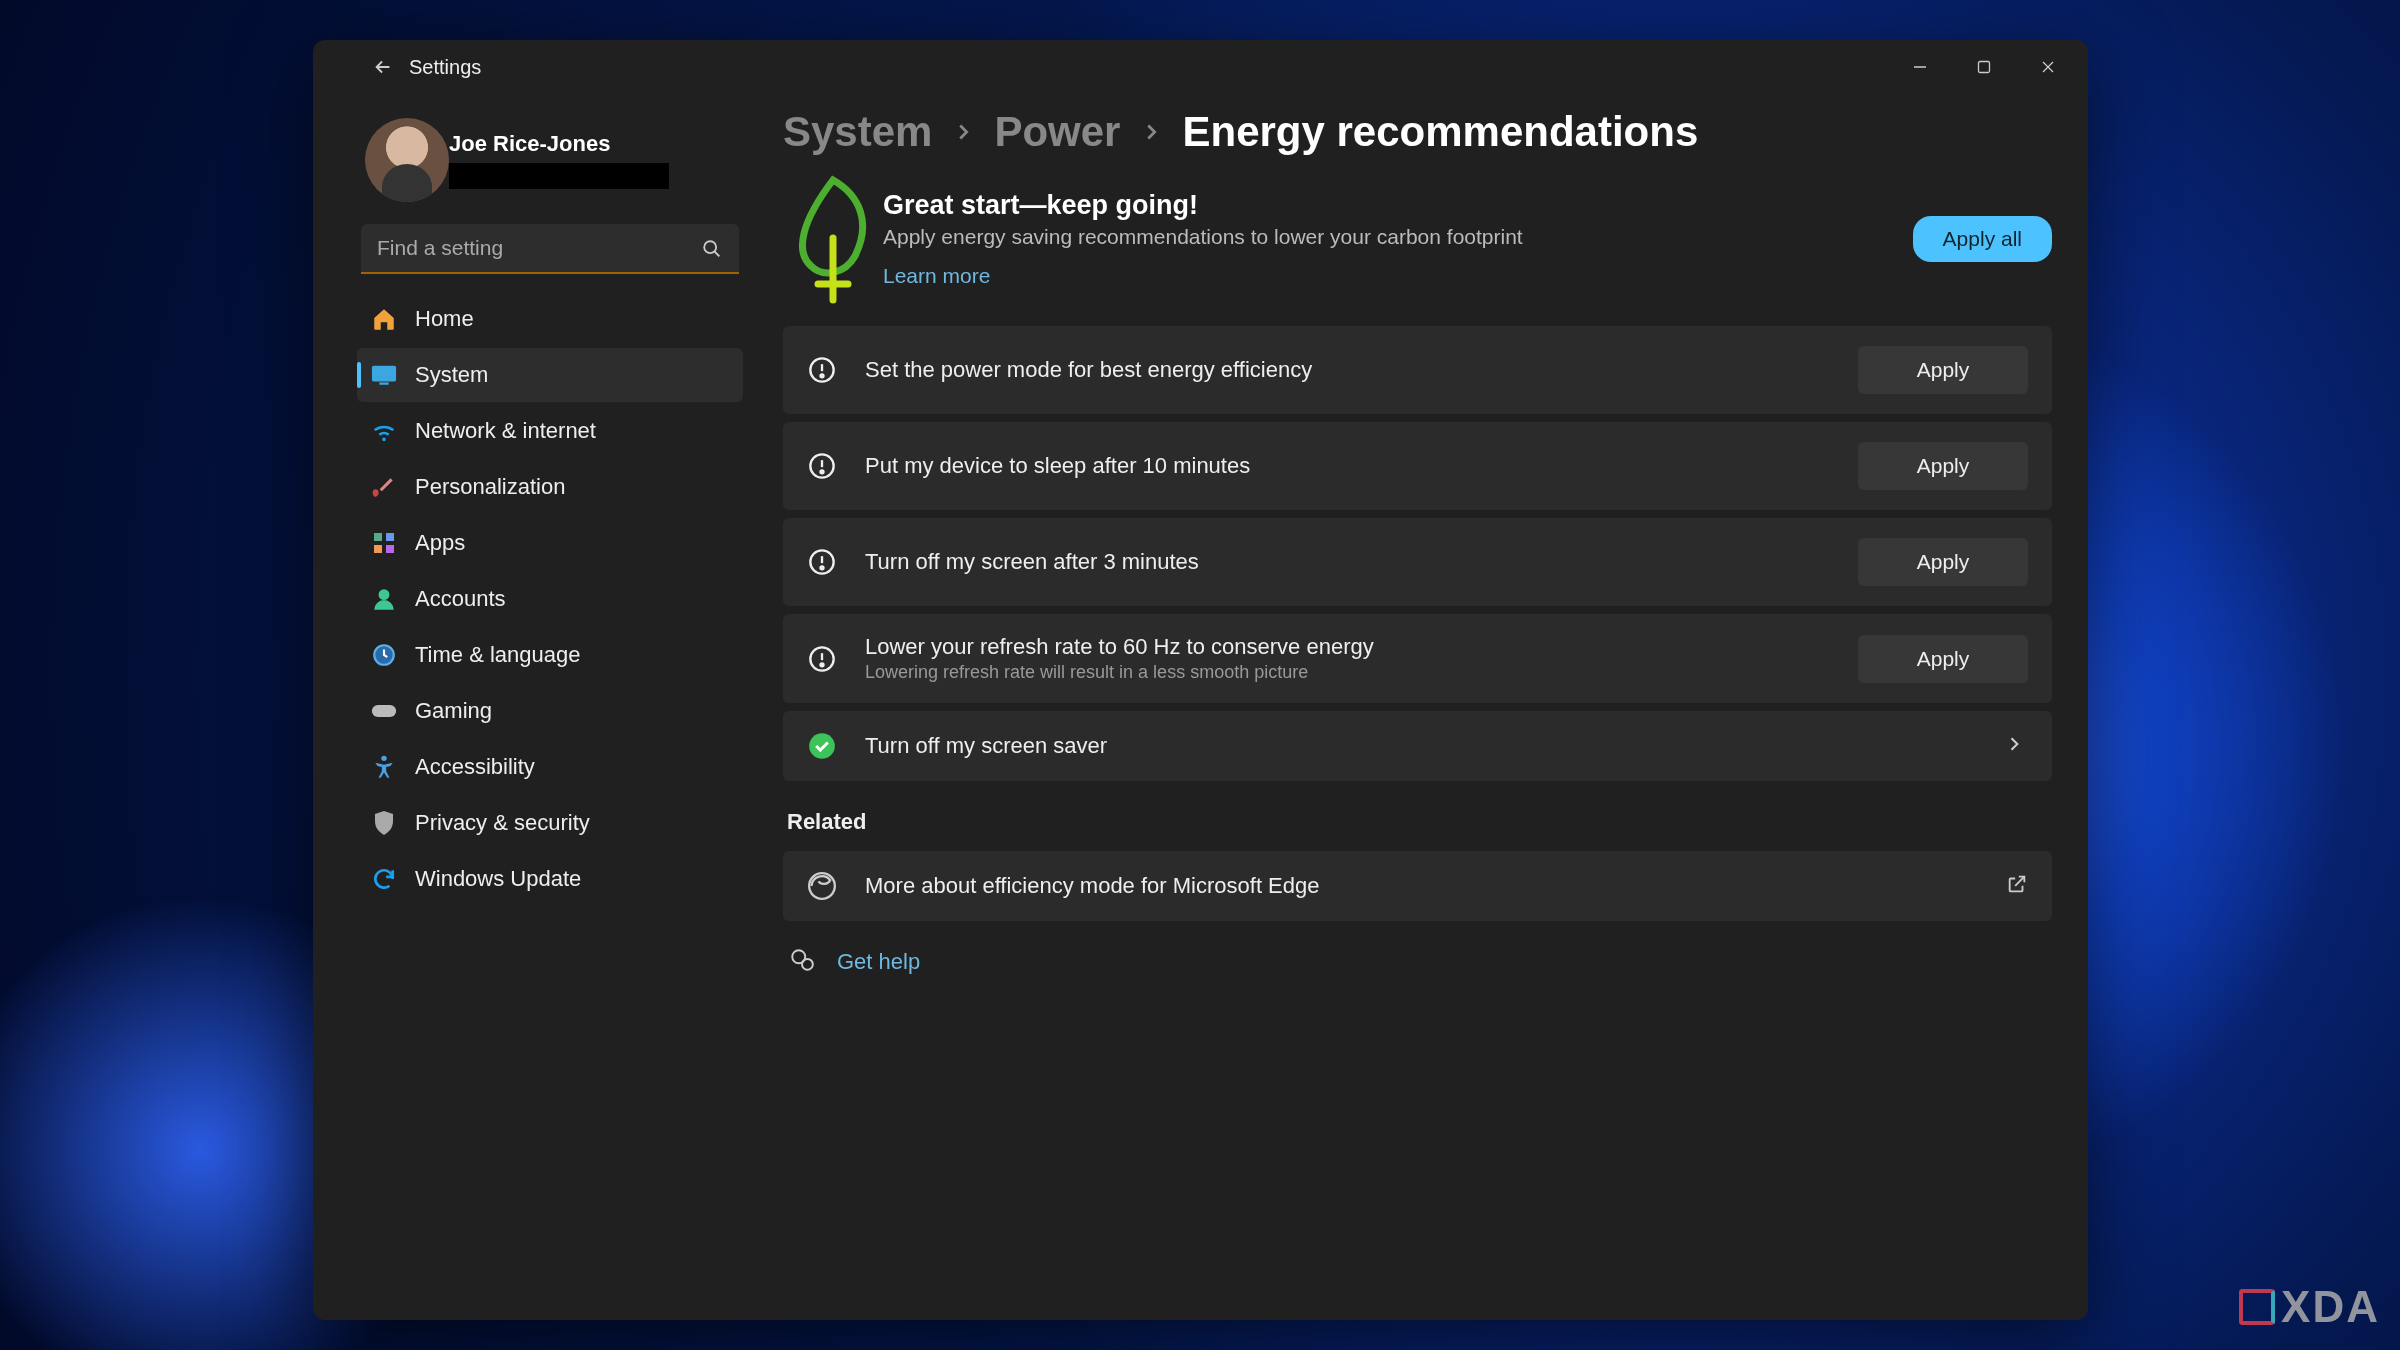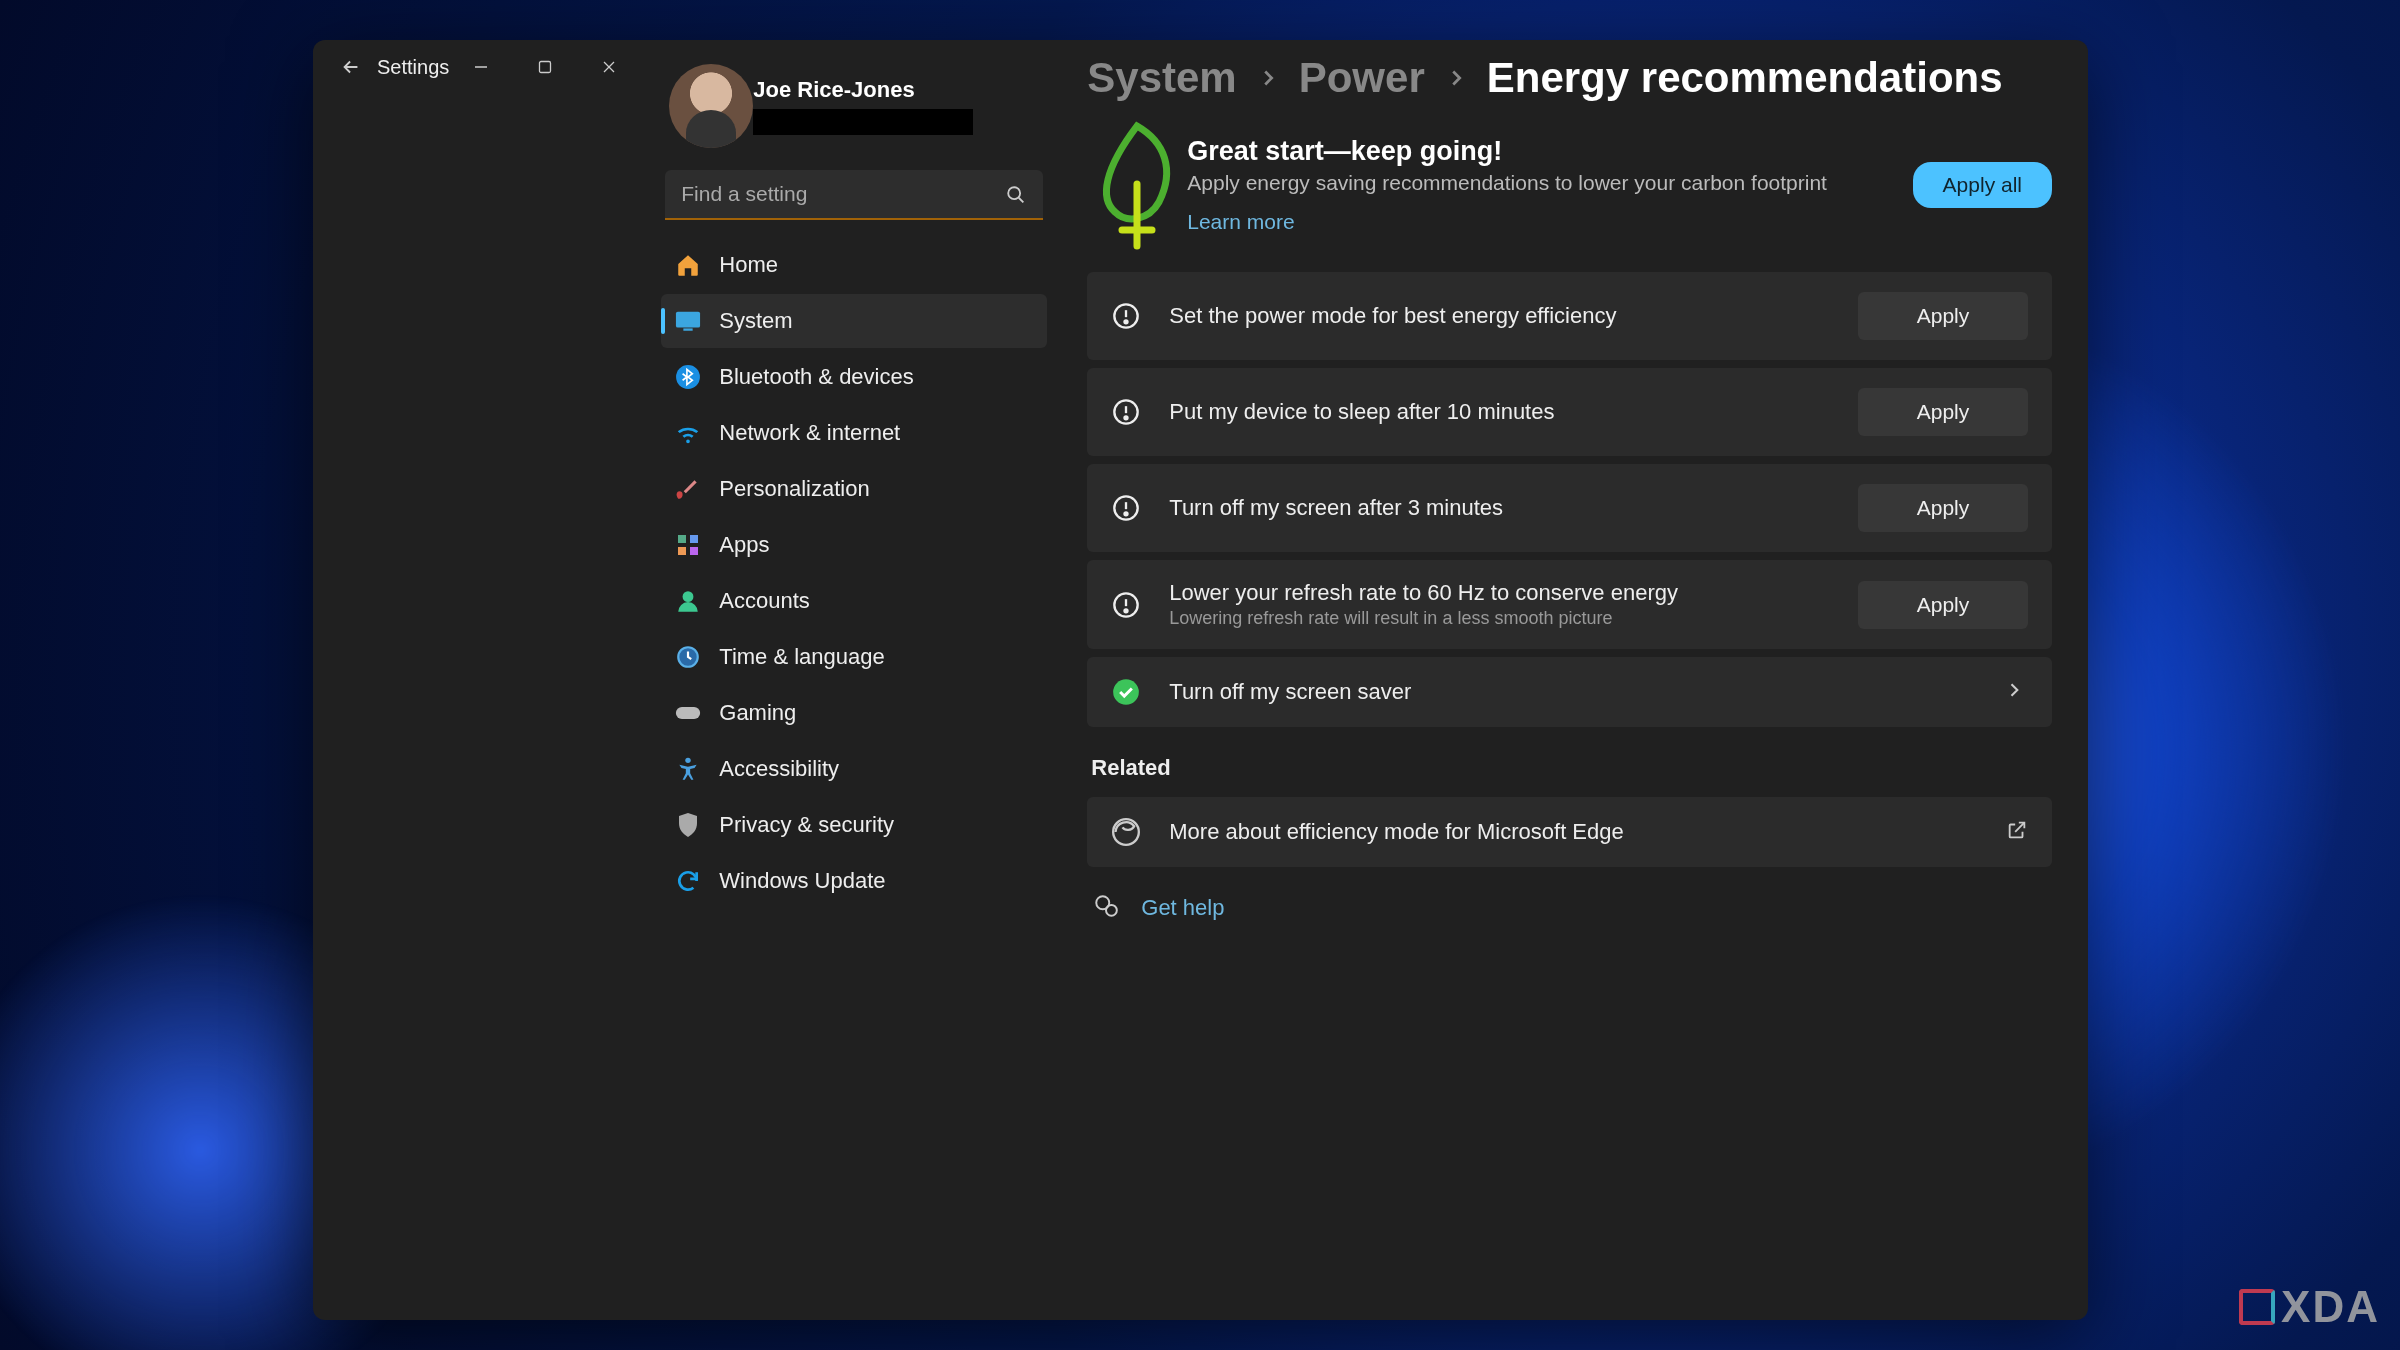--- a/index.html
+++ b/index.html
@@ -15,21 +15,23 @@
   .bloom3 { width:600px; height:600px; left:-100px; bottom:-100px; background:radial-gradient(circle, #2a5ae0 0%, transparent 60%); }
 
   .window {
     position: absolute;
     left: 313px; top: 40px;
     width: 1775px; height: 1280px;
     background: #202020;
     border-radius: 12px;
     box-shadow: 0 20px 80px rgba(0,0,0,0.6);
     display: flex;
+    flex-direction: column;
     overflow: hidden;
+    padding-left: 32px;
   }
   .titlebar {
     height: 54px;
     display: flex;
     align-items: center;
     padding: 0 8px 0 18px;
     color: #ddd;
   }
   .back-btn {
     width: 40px; height: 40px;
@@ -218,29 +220,20 @@
             <span>Home</span>
           </div>
           <div class="nav-item active">
             <span class="nav-icon">
               <svg width="28" height="22" viewBox="0 0 28 22">
                 <rect x="1" y="1" width="26" height="17" rx="2" fill="#3ba6e0"></rect>
                 <rect x="9" y="19" width="10" height="2.5" fill="#3ba6e0"></rect>
               </svg>
             </span>
             <span>System</span>
-          </div>
-          <div class="nav-item">
-            <span class="nav-icon">
-              <svg width="26" height="26" viewBox="0 0 24 24">
-                <circle cx="12" cy="12" r="11" fill="#1a8fe3"></circle>
-                <path d="M11 5l5 4-4 3 4 3-5 4V5z M11 12l-4-3 M11 12l-4 3" stroke="#fff" stroke-width="1.5" fill="none"></path>
-              </svg>
-            </span>
-            <span>Bluetooth &amp; devices</span>
           </div>
           <div class="nav-item">
             <span class="nav-icon">
               <svg width="28" height="22" viewBox="0 0 28 22" fill="#1a9fe8">
                 <path d="M14 18a2 2 0 100 4 2 2 0 000-4zm-6-4a10 10 0 0112 0l-2 2a7 7 0 00-8 0zM3 9a18 18 0 0122 0l-2 2a15 15 0 00-18 0z"></path>
               </svg>
             </span>
             <span>Network &amp; internet</span>
           </div>
           <div class="nav-item">

